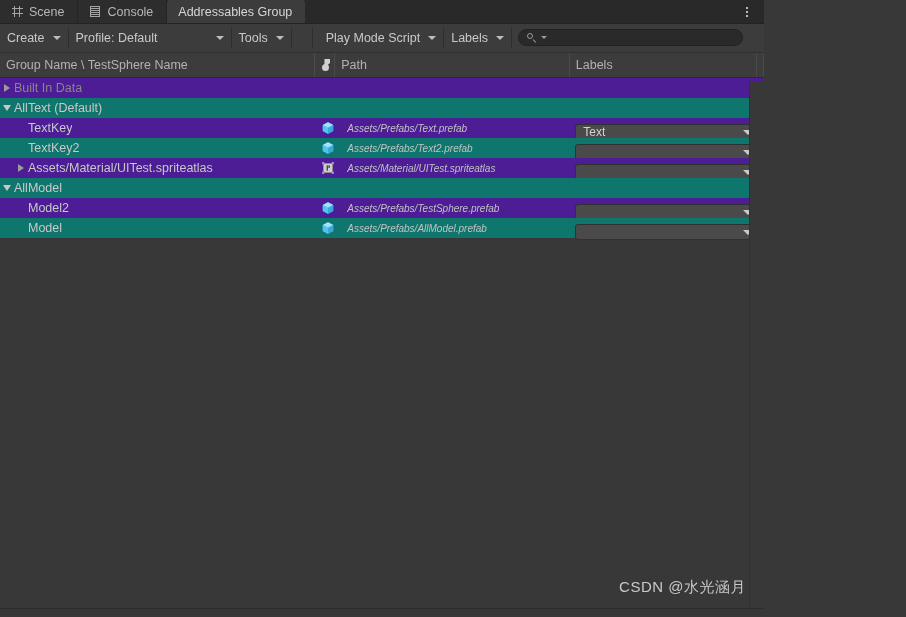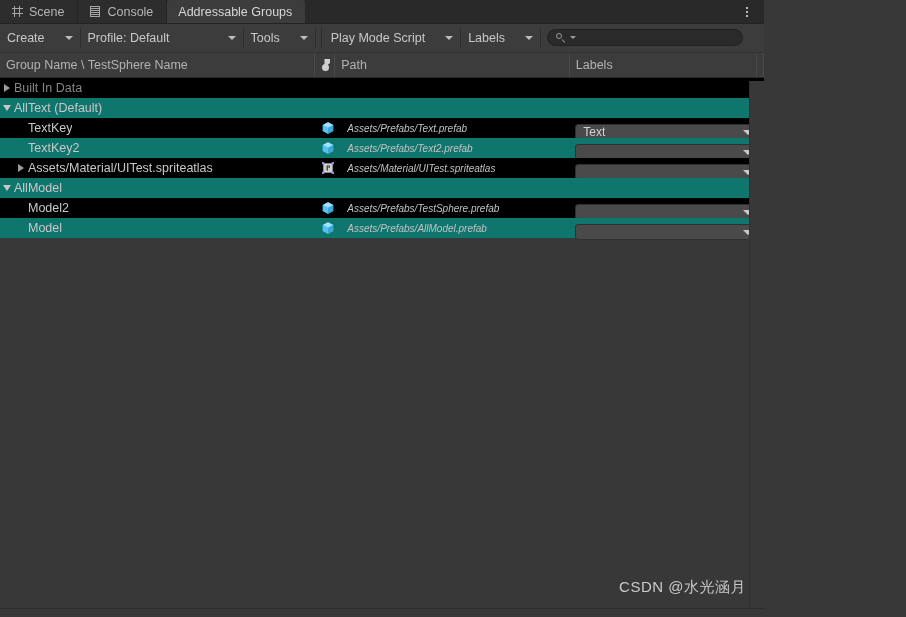--- a/index.html
+++ b/index.html
@@ -114,21 +114,21 @@
     background: #3c3c3c;
     display: flex;
     align-items: stretch;
     border-bottom: 1px solid #303030;
     padding: 3px 0 4px 0;
     box-sizing: content-box;
   }
   .tbtn {
     display: flex;
     align-items: center;
-    gap: 20px;
+    gap: 8px;
     padding: 0 7px;
     height: 21px;
     color: #c9c9c9;
     font-size: 12.5px;
     white-space: nowrap;
     border-right: 1px solid #2e2e2e;
     cursor: default;
   }
   .tbtn .caret {
     width: 0; height: 0;
@@ -257,21 +257,21 @@
     overflow: hidden;
   }
   .row {
     position: relative;
     height: 20px;
     display: flex;
     align-items: center;
     box-sizing: border-box;
     cursor: default;
   }
-  .row.odd  { background: #000000; }
+  .row.odd  { background: #4c1d95; }
   .row.even { background: #0f766e; }
 
   .cell-name {
     width: 345px;
     display: flex;
     align-items: center;
     height: 20px;
     box-sizing: border-box;
     overflow: hidden;
     white-space: nowrap;
@@ -416,21 +416,21 @@
   <div class="tabstrip">
     <div class="tab">
       <span class="tab-icon icon-grid"></span>
       <span>Scene</span>
     </div>
     <div class="tab">
       <span class="tab-icon icon-lines"></span>
       <span>Console</span>
     </div>
     <div class="tab active">
-      <span>Addressable Groups</span>
+      <span>Addressables Group</span>
     </div>
     <div class="kebab">
       <i></i>
       <i></i>
       <i></i>
     </div>
   </div>
 
   <div class="toolbar">
     <div class="tbtn">

